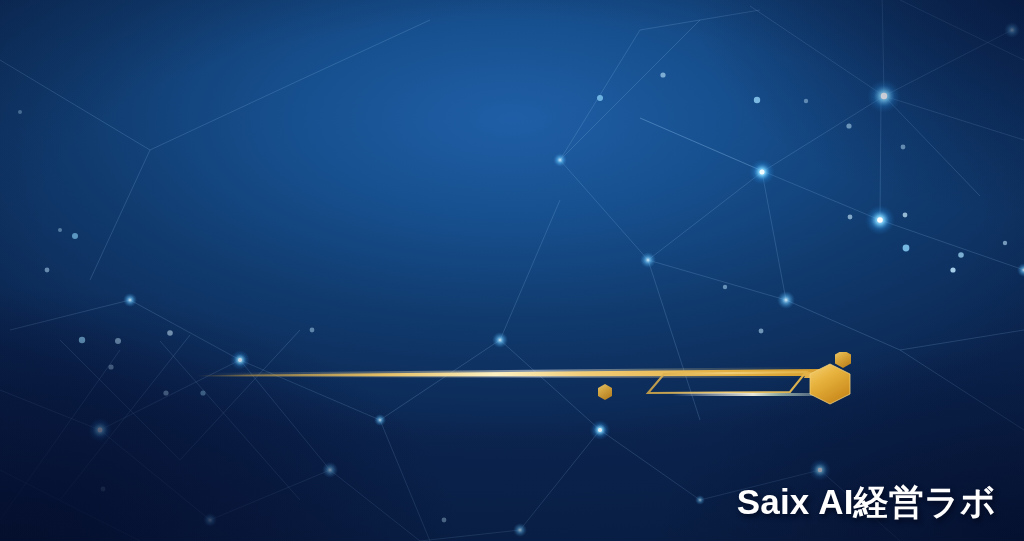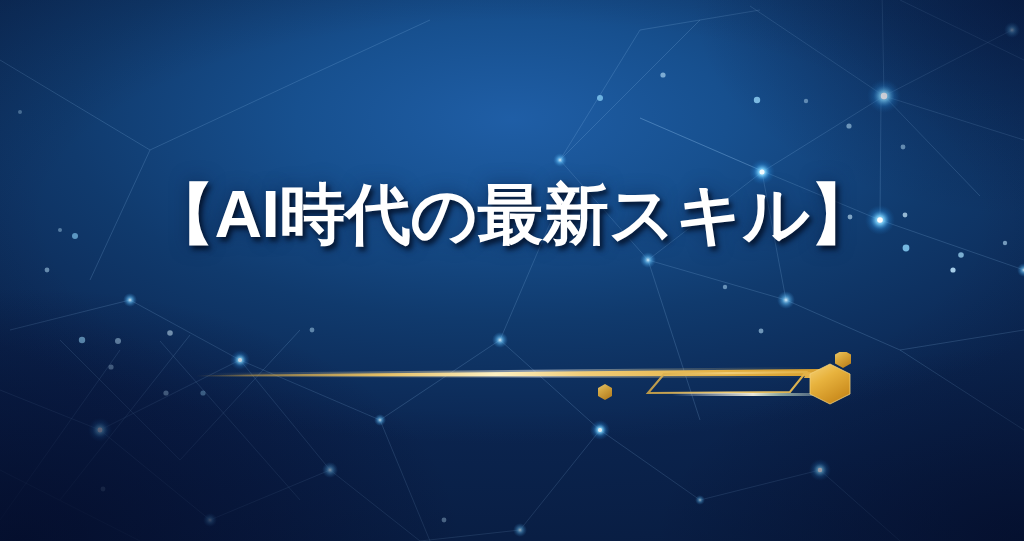--- a/index.html
+++ b/index.html
@@ -240,21 +240,20 @@
       </g>
     </svg>
   </div>
 
   <div class="bg-corner-dark-tr"></div>
   <div class="bg-corner-dark-bl"></div>
   <div class="bg-corner-dark-br"></div>
   <div class="bg-vignette"></div>
 
   <div class="headline">
-    <div class="line">【AI時代の最新スキル】</div>
   </div>
 
   <div class="accent">
     <svg viewBox="0 0 1024 62" xmlns="http://www.w3.org/2000/svg">
       <defs>
         <linearGradient id="goldLine" x1="0" y1="0" x2="1" y2="0">
           <stop offset="0%" stop-color="#c8922a" stop-opacity="0"></stop>
           <stop offset="8%" stop-color="#d5a23a" stop-opacity="0.5"></stop>
           <stop offset="30%" stop-color="#edc463" stop-opacity="0.95"></stop>
           <stop offset="48%" stop-color="#fdf1c2" stop-opacity="1"></stop>
@@ -297,14 +296,15 @@
 
       <path d="M806 20 L826 21 L826 26 L804 26 Z" fill="#e4b248"></path>
 
       <polygon points="830,12 850,22 850,42 830,52 810,42 810,22" fill="url(#hexFill)" stroke="#f2d07a" stroke-width="0.8"></polygon>
 
       <polygon points="843,-2 851,2.5 851,11.5 843,16 835,11.5 835,2.5" fill="url(#hexFill)" opacity="0.95"></polygon>
       <polygon points="605,32 612,36 612,44 605,48 598,44 598,36" fill="url(#hexFill)" opacity="0.9"></polygon>
     </svg>
   </div>
 
+  <div class="brand">Saix AI経営ラボ</div>
 
 </div>
 
 </body></html>

